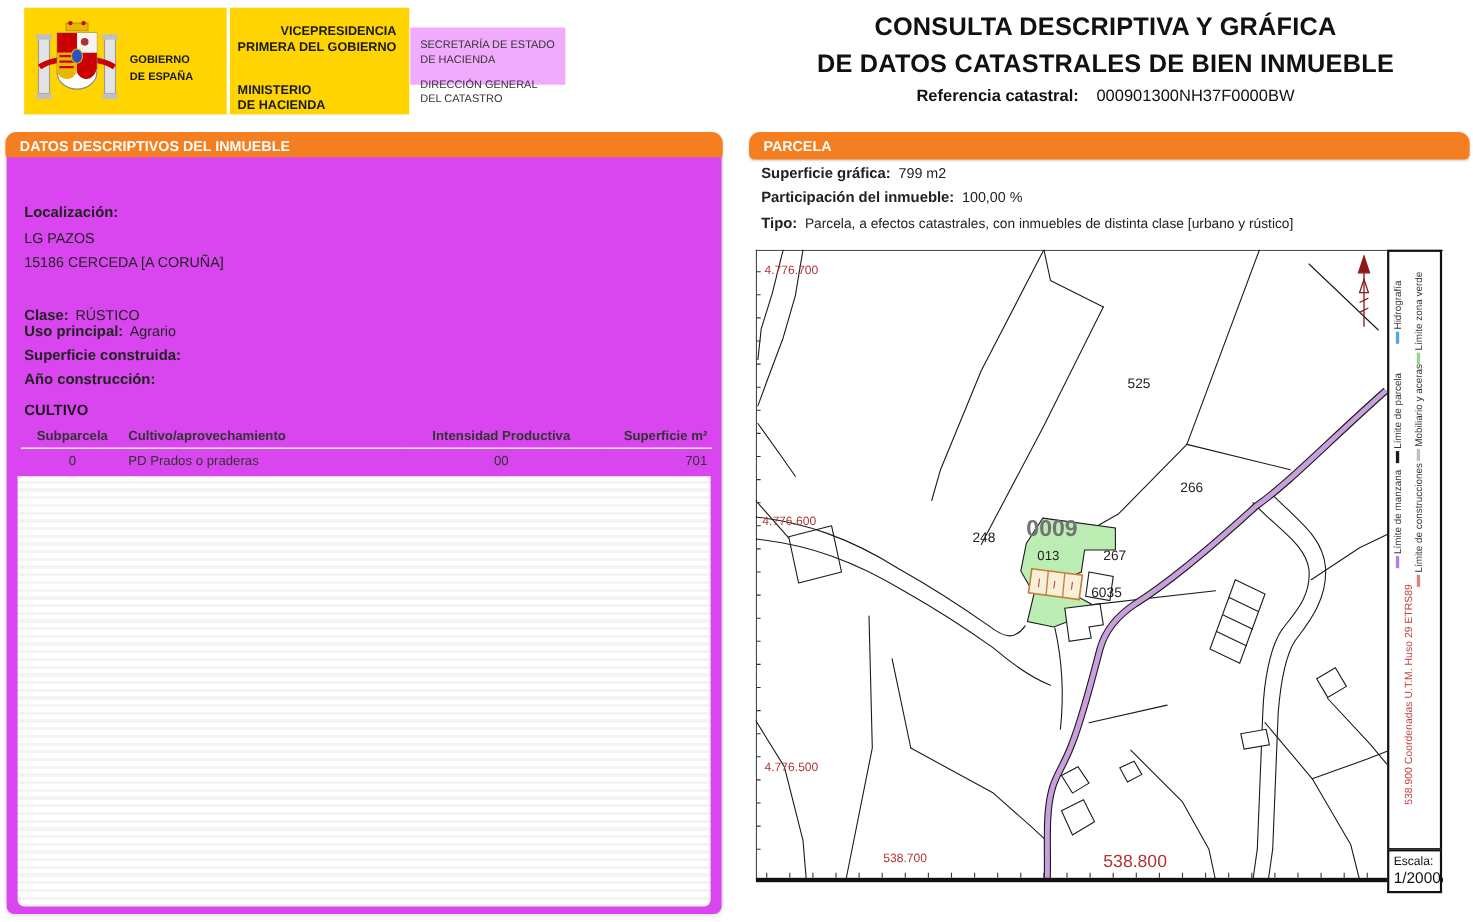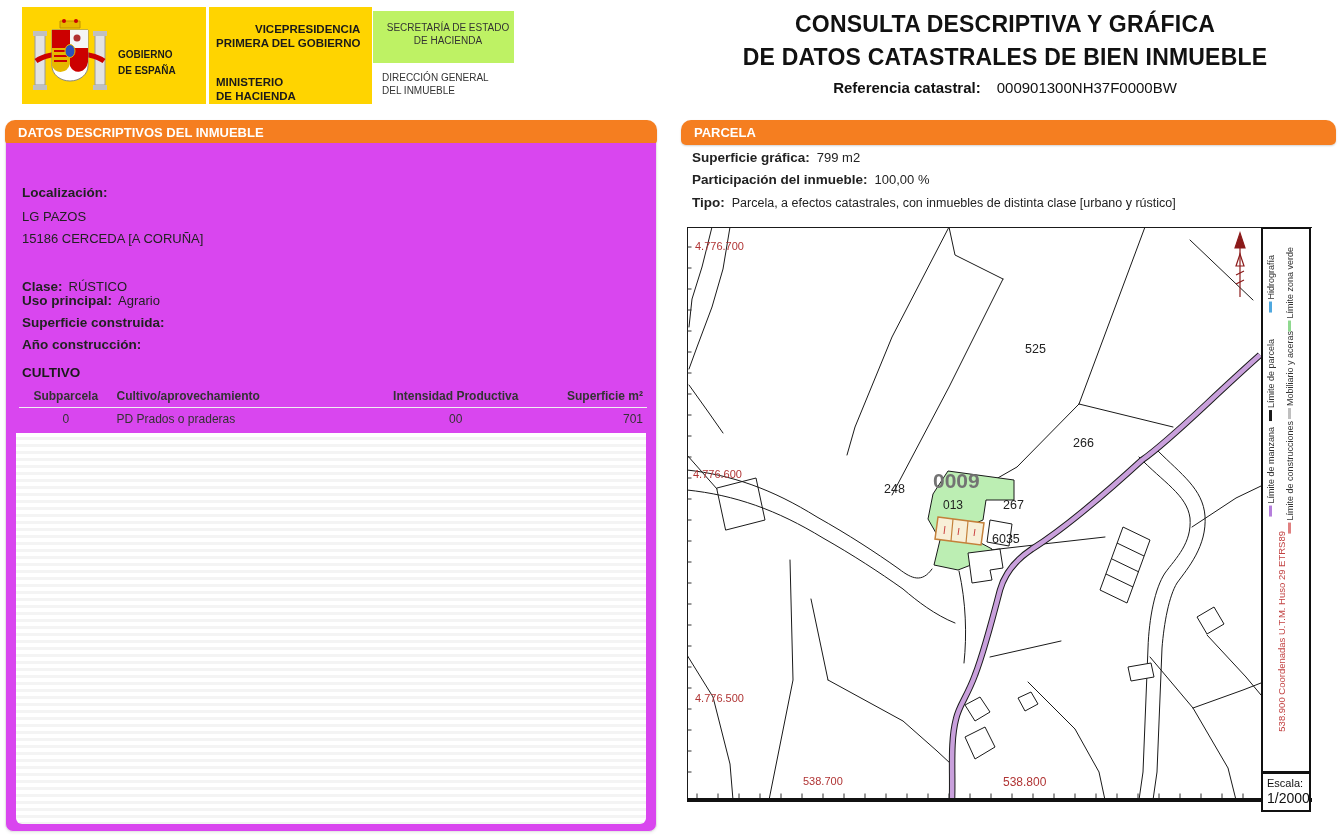--- a/index.html
+++ b/index.html
@@ -5,22 +5,22 @@
   html,body{margin:0;padding:0;background:#fff;}
   #page{position:relative;width:1339px;height:838px;overflow:hidden;background:#fff;
         font-family:"Liberation Sans",sans-serif;color:#222;}
   
   .logo-yellow{position:absolute;left:22px;top:7px;width:350px;height:97px;background:#FFD400;}
   .coat{position:absolute;left:8px;top:8px;}
   .gob-name{position:absolute;left:96px;top:40px;font-weight:bold;font-size:10px;line-height:16px;color:#1a1a1a;}
   .logo-divider{position:absolute;left:184px;top:0;width:3px;height:97px;background:#fff;}
   .vice{position:absolute;left:194px;top:15px;font-weight:bold;font-size:11.5px;line-height:14px;color:#1a1a1a;text-align:right;}
   .mini{position:absolute;left:194px;top:68px;font-weight:bold;font-size:11.5px;line-height:14px;color:#1a1a1a;}
-  .logo-gray{position:absolute;left:373px;top:11px;width:141px;height:52px;background:#bef264;
-             font-size:10px;line-height:13px;color:#333;padding:10px 0 0 9px;box-sizing:border-box;text-align:center;}
+  .logo-gray{position:absolute;left:373px;top:25px;width:141px;height:52px;background:#f0abfc;
+             font-size:10px;line-height:13px;color:#333;padding:10px 0 0 9px;box-sizing:border-box;}
   .logo-dir{position:absolute;left:382px;top:71px;font-size:10px;line-height:13px;color:#333;}
   
   .title-block{position:absolute;left:690px;top:8px;width:630px;text-align:center;}
   .title-line{font-size:23px;font-weight:bold;color:#111;line-height:33px;letter-spacing:.2px;}
   .ref-row{margin-top:5px;font-size:15px;color:#111;}
   .ref-label{font-weight:bold;}
   .ref-value{margin-left:16px;}
   
   .section-bar{position:absolute;height:25px;background:#F57E20;color:#fff;font-weight:bold;
                font-size:13px;line-height:25px;padding-left:13px;box-sizing:border-box;
@@ -107,21 +107,21 @@
       <div>MINISTERIO</div>
       <div>DE HACIENDA</div>
     </div>
   </div>
   <div class="logo-gray">
     <div>SECRETARÍA DE ESTADO</div>
     <div>DE HACIENDA</div>
   </div>
   <div class="logo-dir">
     <div>DIRECCIÓN GENERAL</div>
-    <div>DEL INMUEBLE</div>
+    <div>DEL CATASTRO</div>
   </div>
 
   <div class="title-block">
     <div class="title-line">CONSULTA DESCRIPTIVA Y GRÁFICA</div>
     <div class="title-line">DE DATOS CATASTRALES DE BIEN INMUEBLE</div>
     <div class="ref-row">
       <span class="ref-label">Referencia catastral:</span><span class="ref-value">000901300NH37F0000BW</span>
     </div>
   </div>
 
@@ -289,21 +289,21 @@
         <line x1="0.5" y1="503" x2="4.5" y2="503" stroke="#333" stroke-width="1"></line>
         <line x1="0.5" y1="524" x2="4.5" y2="524" stroke="#333" stroke-width="1"></line>
         <line x1="0.5" y1="545" x2="4.5" y2="545" stroke="#333" stroke-width="1"></line>
       </svg>
 
     <div id="map-labels">
         <span class="map-label" style="left: 8px; top: 14px; color: rgb(176, 52, 52); font-size: 11px;">4.776.700</span>
         <span class="map-label" style="left: 6px; top: 242px; color: rgb(176, 52, 52); font-size: 11px;">4.776.600</span>
         <span class="map-label" style="left: 8px; top: 466px; color: rgb(176, 52, 52); font-size: 11px;">4.776.500</span>
         <span class="map-label" style="left: 116px; top: 549px; color: rgb(176, 52, 52); font-size: 11px;">538.700</span>
-        <span class="map-label" style="left: 316px; top: 549px; color: rgb(176, 52, 52); font-size: 12px; text-align: right;">538.800</span>
+        <span class="map-label" style="left: 316px; top: 549px; color: rgb(176, 52, 52); font-size: 16px; text-align: right;">538.800</span>
         <span class="map-label" style="left: 246px; top: 243px; color: #737373; font-size: 21px; font-weight: bold;">0009</span>
         <span class="map-label" style="left: 256px; top: 272px; color: rgb(34, 34, 34); font-size: 12px;">013</span>
         <span class="map-label" style="left: 197px; top: 256px; color: rgb(34, 34, 34); font-size: 12.5px;">248</span>
         <span class="map-label" style="left: 316px; top: 272px; color: rgb(34, 34, 34); font-size: 12.5px;">267</span>
         <span class="map-label" style="left: 305px; top: 306px; color: rgb(34, 34, 34); font-size: 12.5px;">6035</span>
         <span class="map-label" style="left: 386px; top: 210px; color: rgb(34, 34, 34); font-size: 12.5px;">266</span>
         <span class="map-label" style="left: 338px; top: 116px; color: rgb(34, 34, 34); font-size: 12.5px;">525</span>
       </div>
 
     <div id="legend-box">

